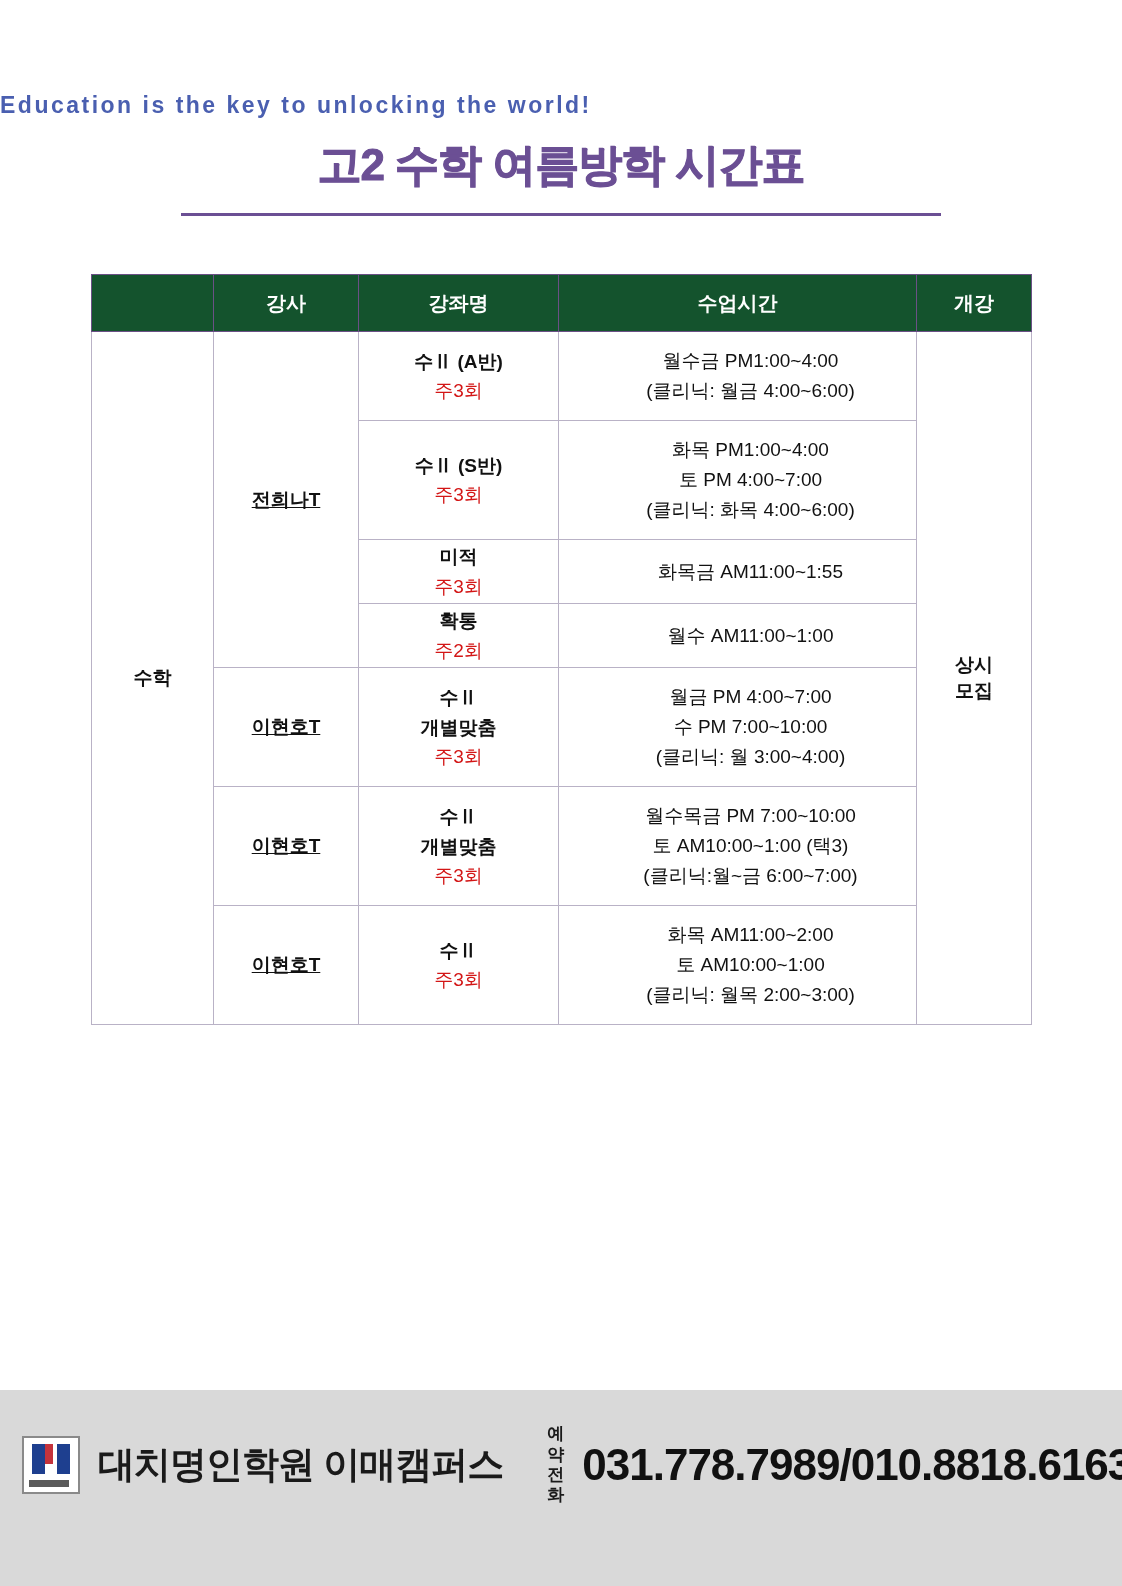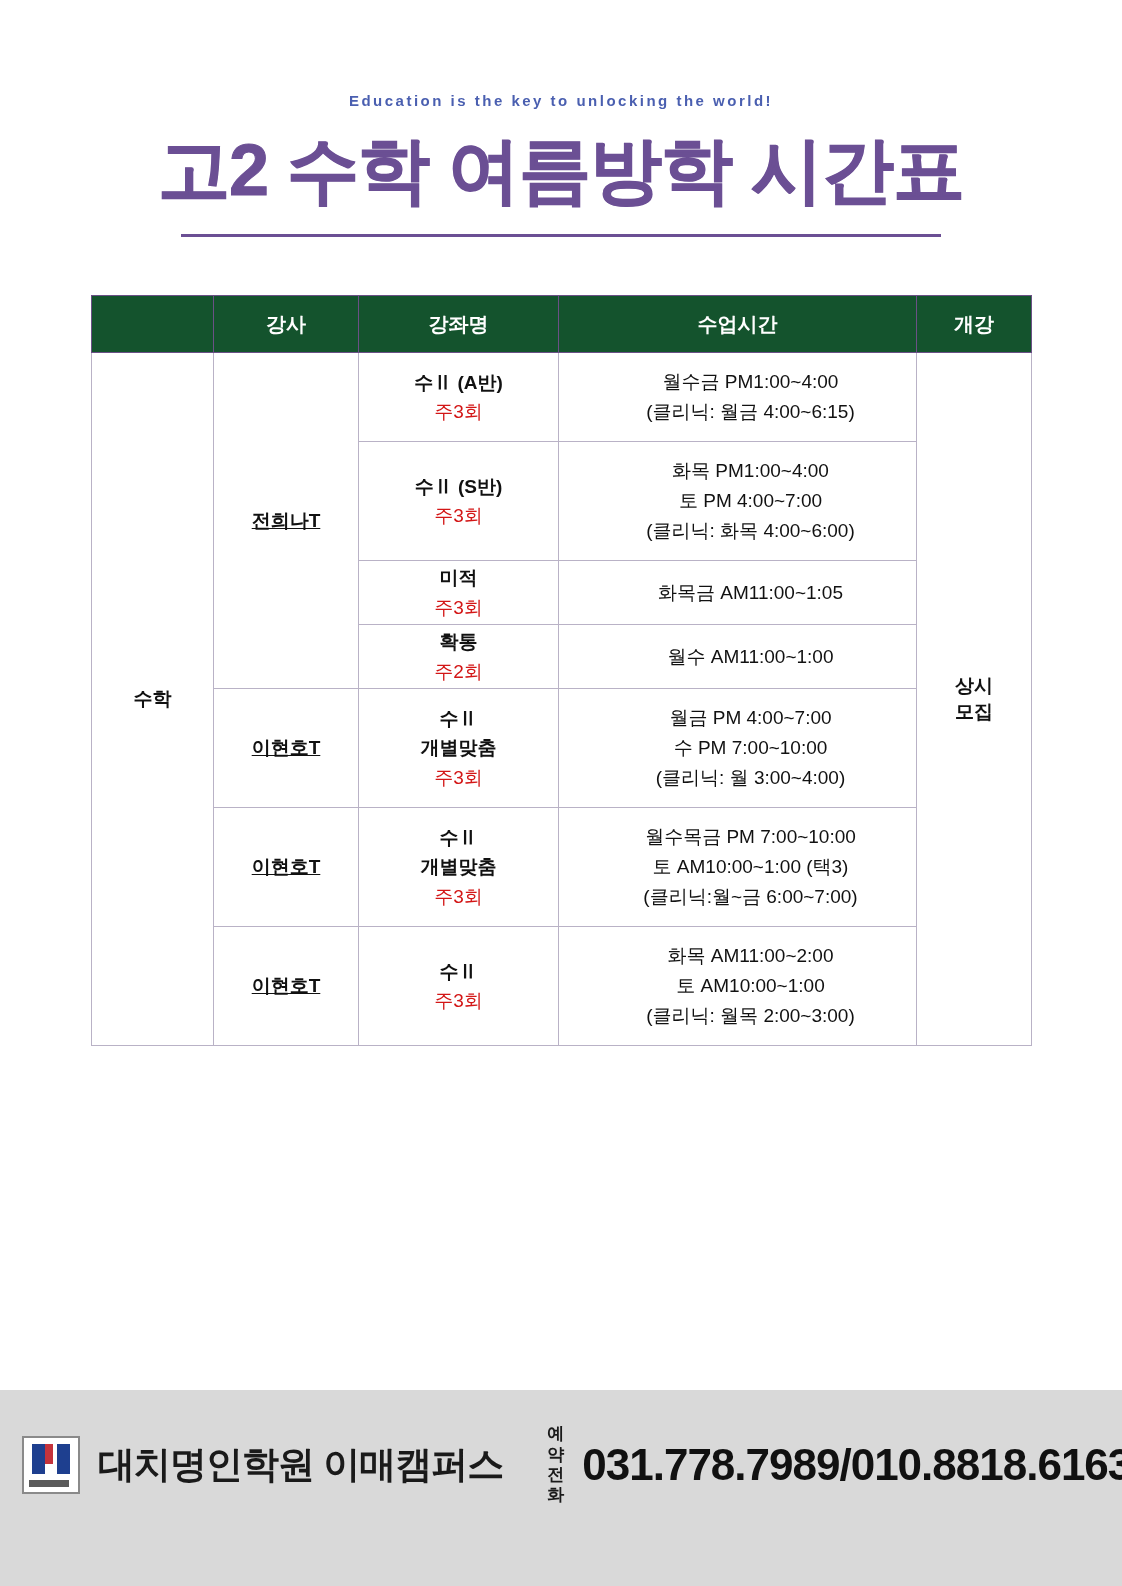--- a/index.html
+++ b/index.html
@@ -11,30 +11,30 @@
     height: 1586px;
     background: #ffffff;
     font-family: "Liberation Sans", sans-serif;
     color: #111111;
     position: relative;
     overflow: hidden;
   }
 
   
   .tagline {
-    text-align: center;
-    font-size: 15px;
+    text-align: left;
+    font-size: 23px;
     letter-spacing: 2.5px;
     color: #4a5fb0;
     font-weight: bold;
     margin-top: 92px;
   }
   .main-title {
     text-align: center;
-    font-size: 72px;
+    font-size: 44px;
     font-weight: bold;
     color: #6b4f94;
     letter-spacing: -1px;
     margin-top: 22px;
     line-height: 1.1;
     -webkit-text-stroke: 1px #6b4f94;
   }
   .title-rule {
     width: 760px;
     height: 3px;
@@ -218,41 +218,41 @@
     <tbody>
 
       <tr>
         <td class="subject" rowspan="7">수학</td>
         <td class="teacher" rowspan="4">전희나T</td>
         <td class="course">
           <span>수Ⅱ (A반)</span>
           <span class="freq">주3회</span>
         </td>
         <td class="time">월수금 PM1:00~4:00
-(클리닉: 월금 4:00~6:15)</td>
+(클리닉: 월금 4:00~6:00)</td>
         <td class="open" rowspan="7">상시
 모집</td>
       </tr>
 
       <tr>
         <td class="course">
           <span>수Ⅱ (S반)</span>
           <span class="freq">주3회</span>
         </td>
         <td class="time">화목 PM1:00~4:00
  토  PM 4:00~7:00
 (클리닉: 화목 4:00~6:00)</td>
       </tr>
 
       <tr>
         <td class="course">
           <span>미적</span>
           <span class="freq">주3회</span>
         </td>
-        <td class="time">화목금 AM11:00~1:05</td>
+        <td class="time">화목금 AM11:00~1:55</td>
       </tr>
 
       <tr>
         <td class="course">
           <span>확통</span>
           <span class="freq">주2회</span>
         </td>
         <td class="time">월수 AM11:00~1:00</td>
       </tr>
 

